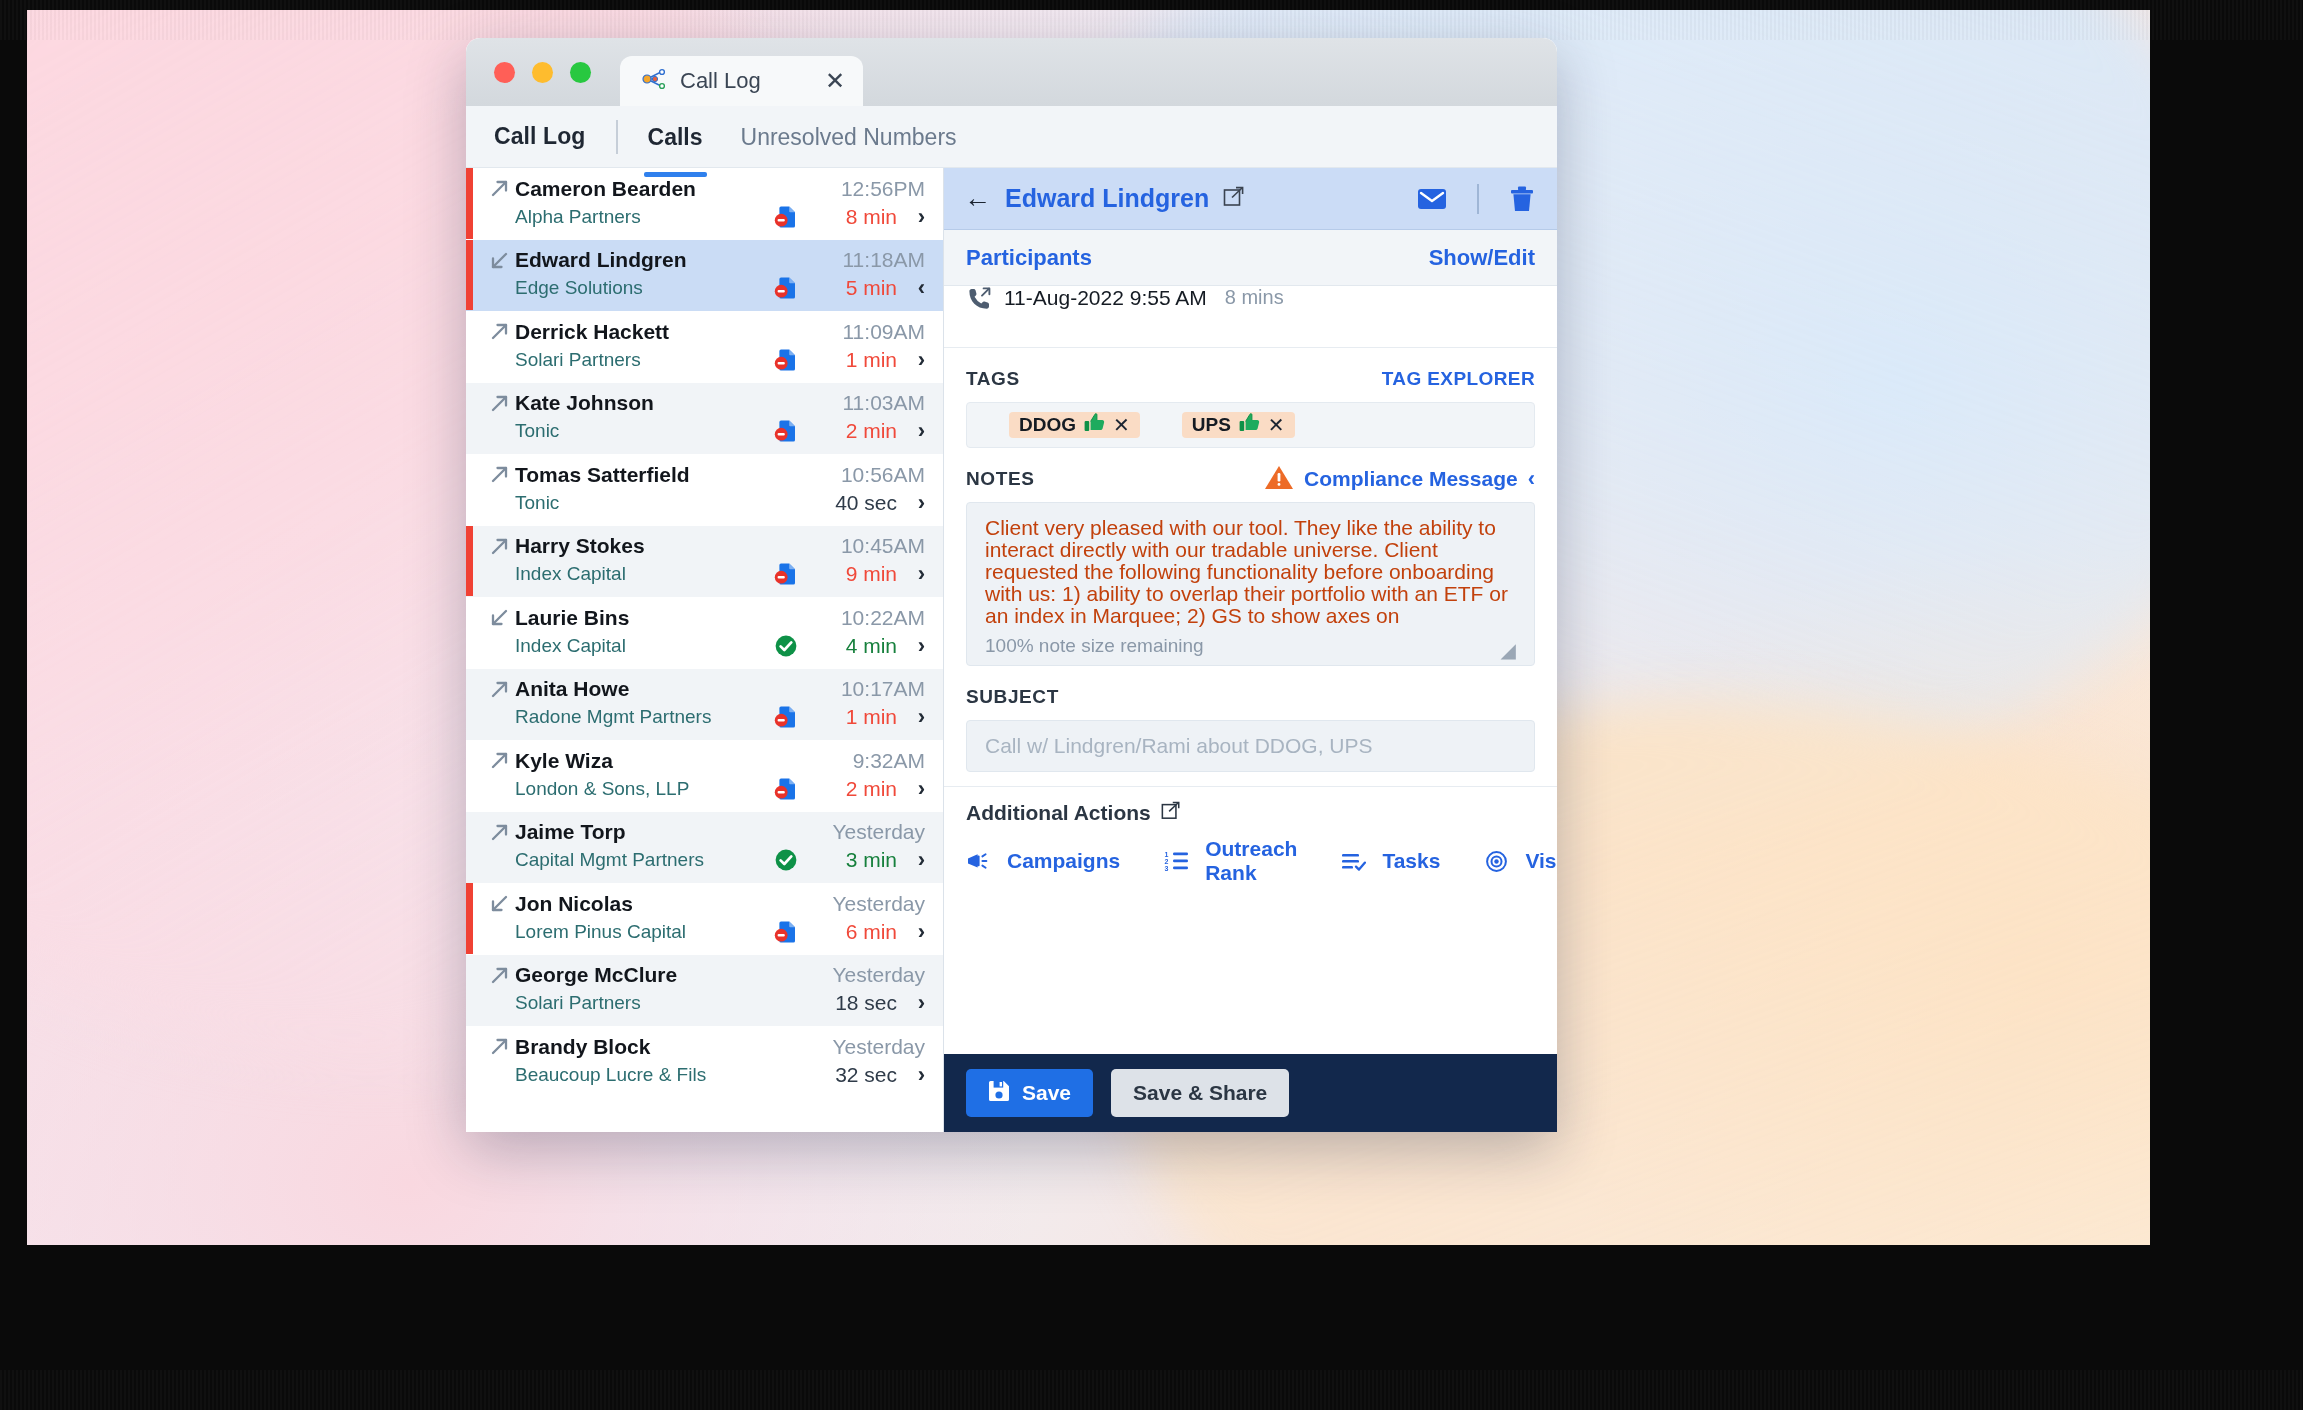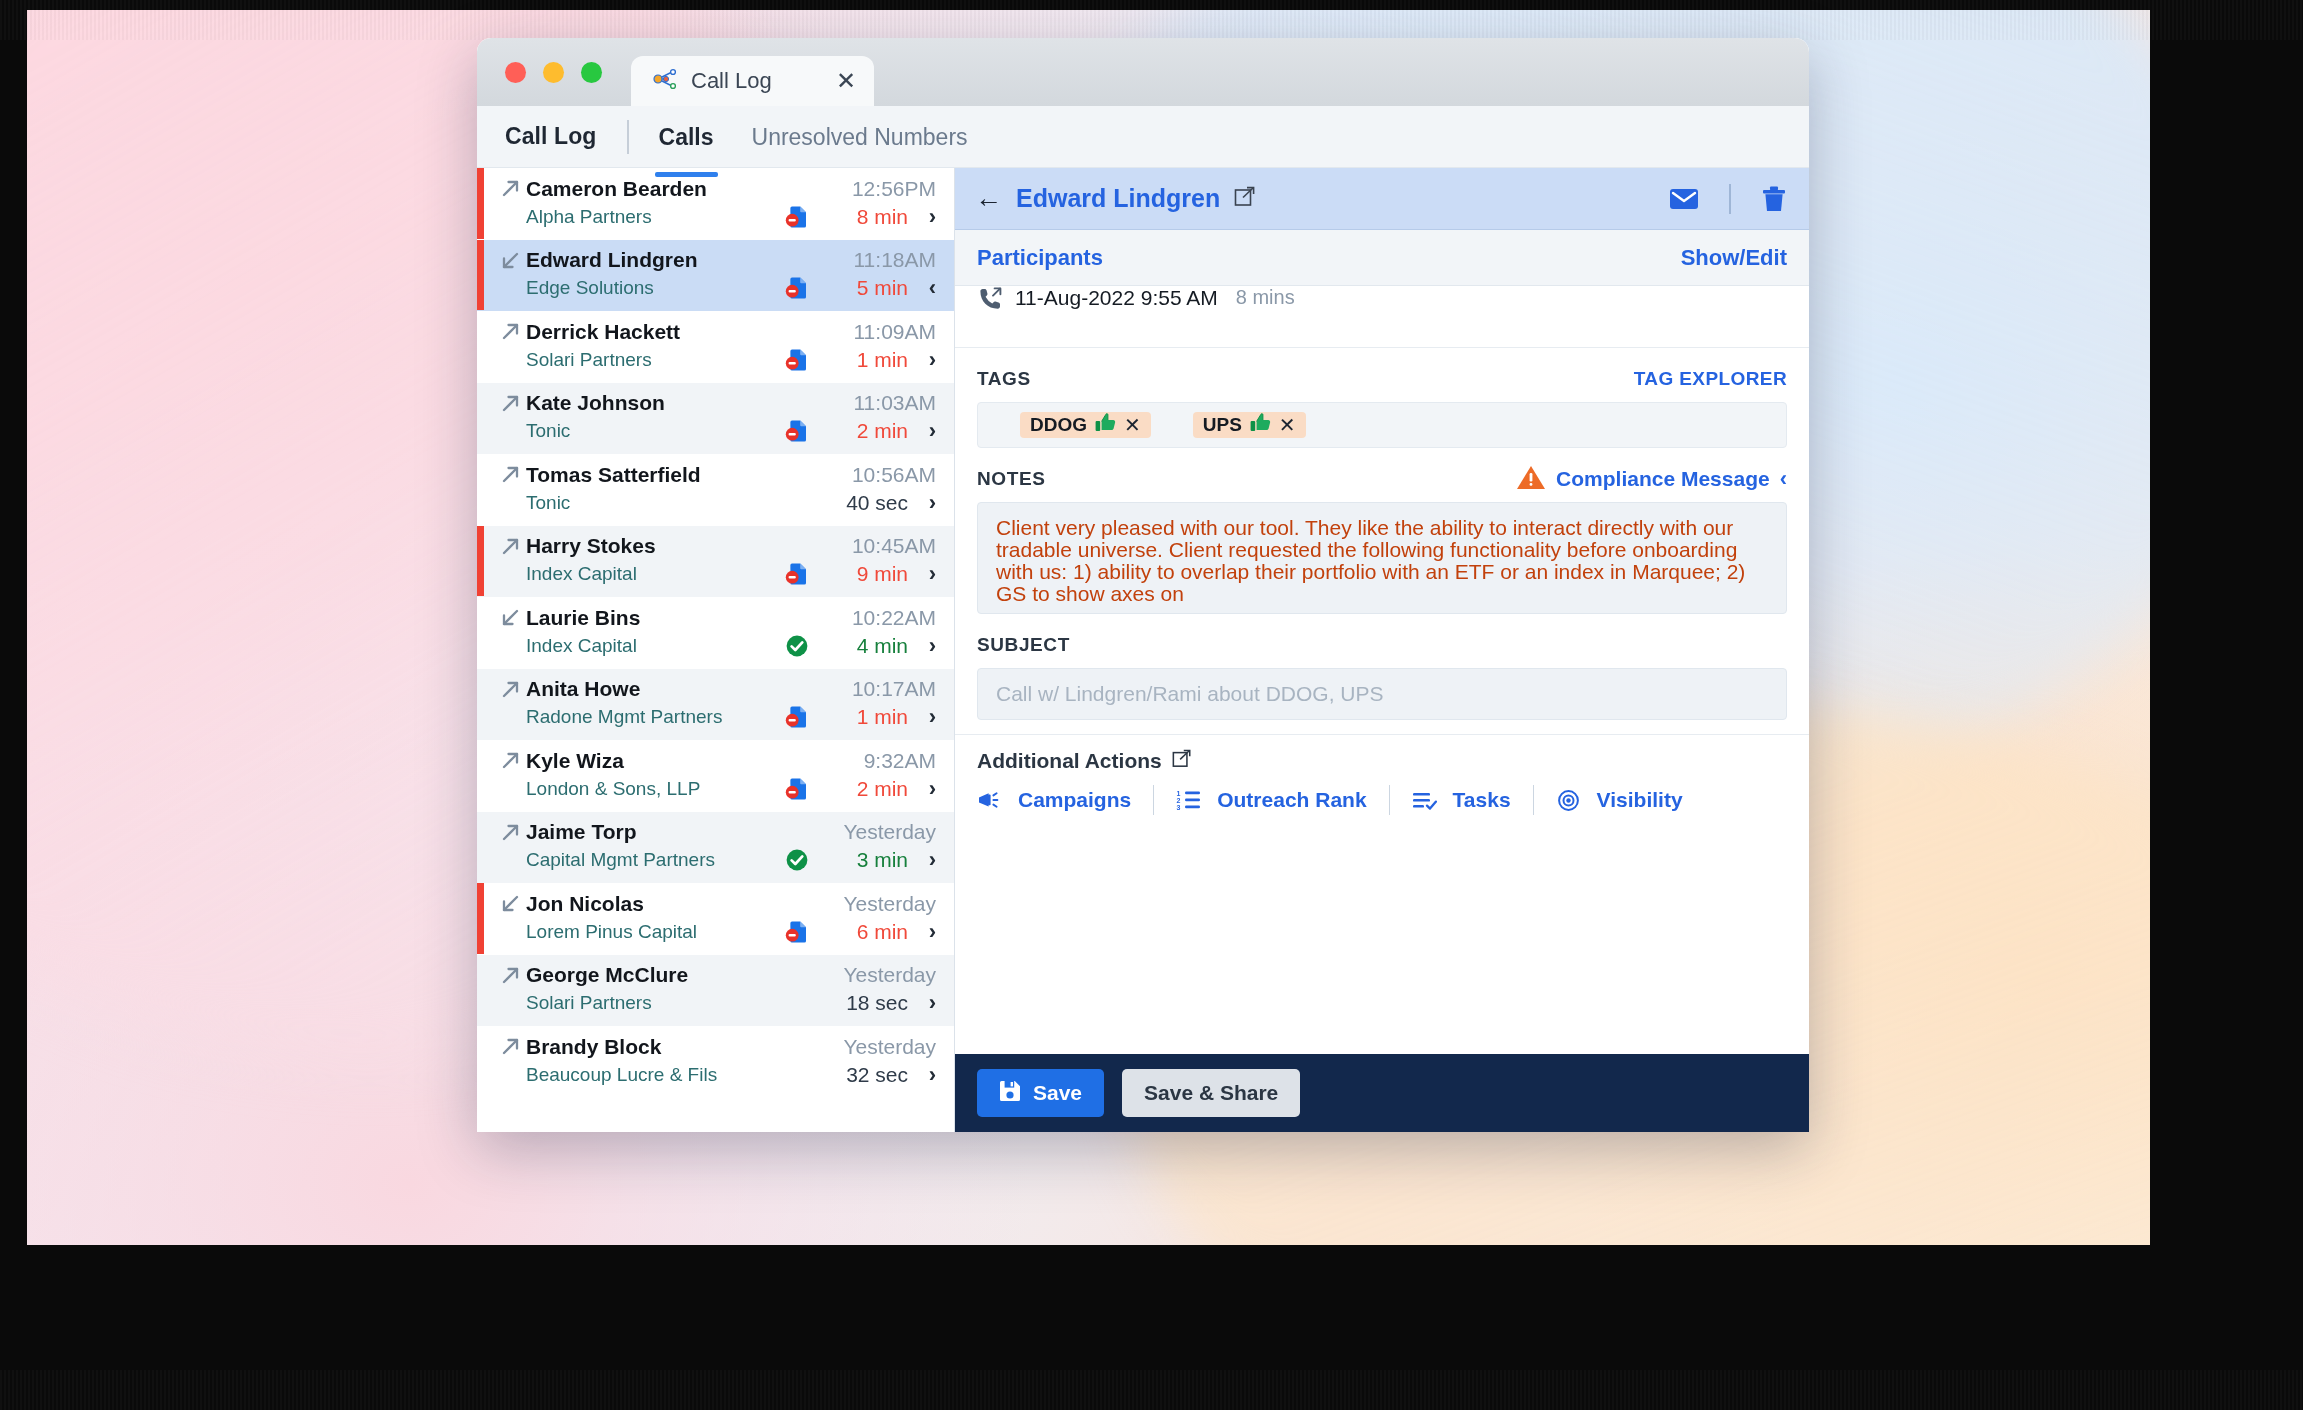--- a/index.html
+++ b/index.html
@@ -43,22 +43,22 @@
   }
   #noise-top, #noise-bottom {
     position:absolute; left:0; right:0; height:40px;
     background: repeating-linear-gradient(90deg, rgba(255,255,255,.05) 0 2px, rgba(0,0,0,.06) 2px 4px);
     opacity:.5;
   }
 
   
   #app-window {
     position: absolute;
-    left: 477px; top: 38px;
-    width: 1332px; height: 1094px;
+    left: 466px; top: 38px;
+    width: 1091px; height: 1094px;
     border-radius: 14px 14px 0 0;
     overflow: hidden;
     box-shadow: 0 18px 60px rgba(20,30,60,.28);
     background: #ffffff;
   }
 
   
   #titlebar {
     height: 68px;
     background: linear-gradient(#dfe3e7, #d3d8dd);
@@ -695,20 +695,24 @@
                 <rect x="13.6" y="9" width="2.8" height="8.4" rx="1.2" fill="#fff"></rect>
                 <rect x="13.6" y="19" width="2.8" height="2.8" rx="1.2" fill="#fff"></rect>
               </svg>
             </span>
             <span class="txt blue-link">Compliance Message</span>
             <span class="collapse-chev">‹</span>
           </span>
         </div>
         <div id="notes-box">
           <div id="notes-text">Client very pleased with our tool. They like the ability to interact directly with our tradable universe. Client requested the following functionality before onboarding with us: 1) ability to overlap their portfolio with an ETF or an index in Marquee; 2) GS to show axes on</div>
+          <div id="notes-foot">
+            <span id="notes-remaining">100% note size remaining</span>
+            <span id="notes-grip">◢</span>
+          </div>
         </div>
       </div>
 
       <div class="field-block">
         <div class="field-head">
           <span class="field-label">SUBJECT</span>
         </div>
         <div id="subject-box">Call w/ Lindgren/Rami about DDOG, UPS</div>
       </div>
 

